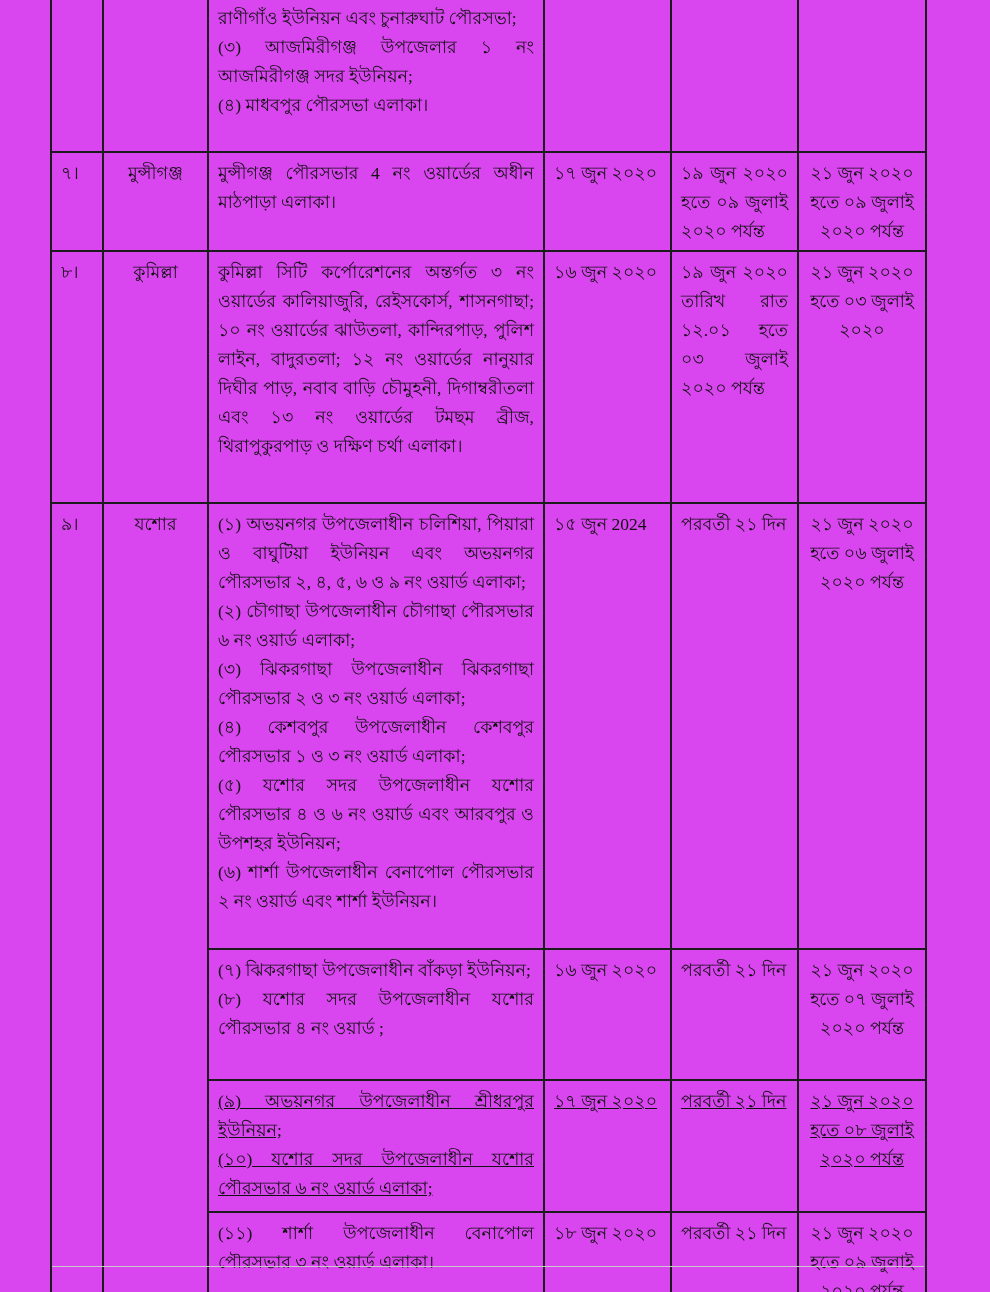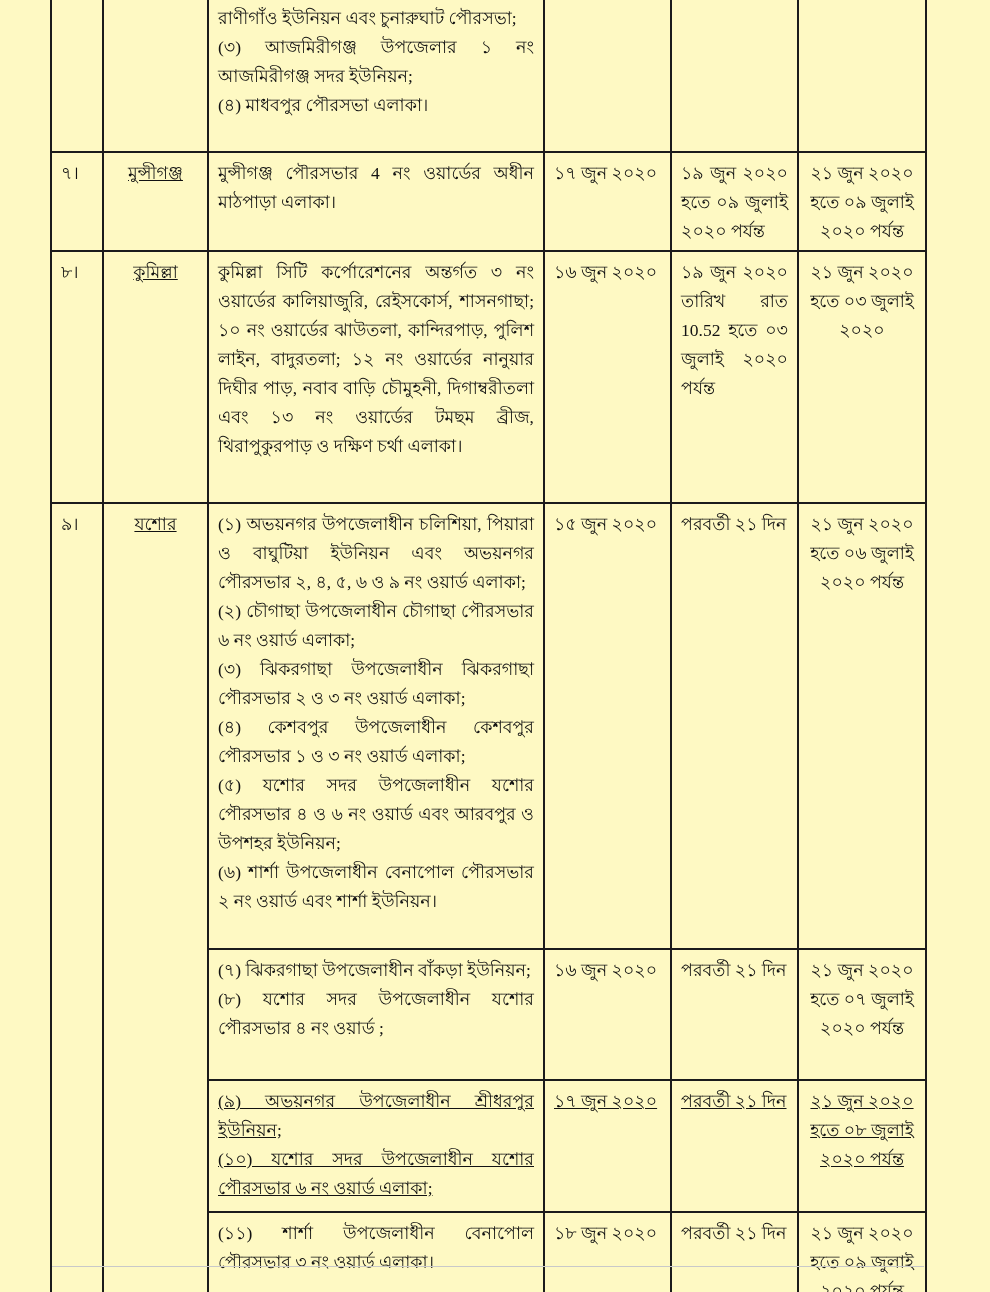--- a/index.html
+++ b/index.html
@@ -8,42 +8,42 @@
     width: 990px;
     height: 1292px;
     background: #ffffff;
     overflow: hidden;
     font-family: "Liberation Serif", serif;
   }
   .page {
     position: relative;
     width: 990px;
     height: 1292px;
-    background: #fef9c3;
+    background: #d946ef;
   }
   table.sched {
     position: absolute;
     left: 50px;
     top: -4px;
     width: 875px;
     border-collapse: collapse;
     table-layout: fixed;
   }
   table.sched td {
     border: 2px solid #1b1b1b;
     vertical-align: top;
     color: #121212;
     font-size: 17.5px;
     line-height: 29px;
     padding: 6px 9px 0 9px;
     overflow: hidden;
     word-break: break-word;
   }
   td.serial   { text-align: left; padding-left: 11px; }
-  td.district { text-align: center; padding-left: 3px; padding-right: 3px; text-decoration: underline; }
+  td.district { text-align: center; padding-left: 3px; padding-right: 3px; }
   td.area     { text-align: justify; white-space: pre-line; padding-left: 11px; padding-right: 10px; }
   td.d1       { text-align: left; padding-left: 8px; margin-top: 20px; }
   td.d2       { text-align: justify; padding-left: 8px; padding-right: 8px; border-radius: 17px; }
   td.d3       { text-align: center; padding-left: 4px; padding-right: 4px; }
   tr.r0  td { height: 147px; }
   tr.r7  td { height: 91px;  }
   tr.r8  td { height: 244px; }
   tr.r9a td { height: 438px; }
   tr.r9b td { height: 123px; }
   tr.r9c td { height: 124px; text-decoration: underline; }
@@ -91,34 +91,34 @@
       <td class="d1">১৭ জুন ২০২০</td>
       <td class="d2">১৯ জুন ২০২০ হতে ০৯ জুলাই ২০২০ পর্যন্ত</td>
       <td class="d3">২১ জুন ২০২০ হতে ০৯ জুলাই ২০২০ পর্যন্ত</td>
     </tr>
 
     <tr class="r8">
       <td class="serial">৮।</td>
       <td class="district">কুমিল্লা</td>
       <td class="area">কুমিল্লা সিটি কর্পোরেশনের অন্তর্গত ৩ নং ওয়ার্ডের কালিয়াজুরি, রেইসকোর্স, শাসনগাছা; ১০ নং ওয়ার্ডের ঝাউতলা, কান্দিরপাড়, পুলিশ লাইন, বাদুরতলা; ১২ নং ওয়ার্ডের নানুয়ার দিঘীর পাড়, নবাব বাড়ি চৌমুহনী, দিগাম্বরীতলা এবং ১৩ নং ওয়ার্ডের টমছম ব্রীজ, থিরাপুকুরপাড় ও দক্ষিণ চর্থা এলাকা।</td>
       <td class="d1">১৬ জুন ২০২০</td>
-      <td class="d2">১৯ জুন ২০২০ তারিখ রাত 10.52 হতে ০৩ জুলাই ২০২০ পর্যন্ত</td>
+      <td class="d2">১৯ জুন ২০২০ তারিখ রাত ১২.০১ হতে ০৩ জুলাই ২০২০ পর্যন্ত</td>
       <td class="d3">২১ জুন ২০২০ হতে ০৩ জুলাই ২০২০</td>
     </tr>
 
     <tr class="r9a">
       <td class="serial" rowspan="4">৯।</td>
       <td class="district" rowspan="4">যশোর</td>
       <td class="area">(১) অভয়নগর উপজেলাধীন চলিশিয়া, পিয়ারা ও বাঘুটিয়া ইউনিয়ন এবং অভয়নগর পৌরসভার ২, ৪, ৫, ৬ ও ৯ নং ওয়ার্ড এলাকা;
 (২) চৌগাছা উপজেলাধীন চৌগাছা পৌরসভার ৬ নং ওয়ার্ড এলাকা;
 (৩) ঝিকরগাছা উপজেলাধীন ঝিকরগাছা পৌরসভার ২ ও ৩ নং ওয়ার্ড এলাকা;
 (৪) কেশবপুর উপজেলাধীন কেশবপুর পৌরসভার ১ ও ৩ নং ওয়ার্ড এলাকা;
 (৫) যশোর সদর উপজেলাধীন যশোর পৌরসভার ৪ ও ৬ নং ওয়ার্ড এবং আরবপুর ও উপশহর ইউনিয়ন;
 (৬) শার্শা উপজেলাধীন বেনাপোল পৌরসভার ২ নং ওয়ার্ড এবং শার্শা ইউনিয়ন।</td>
-      <td class="d1">১৫ জুন ২০২০</td>
+      <td class="d1">১৫ জুন 2024</td>
       <td class="d2">পরবর্তী ২১ দিন</td>
       <td class="d3">২১ জুন ২০২০ হতে ০৬ জুলাই ২০২০ পর্যন্ত</td>
     </tr>
     <tr class="r9b">
       <td class="area">(৭) ঝিকরগাছা উপজেলাধীন বাঁকড়া ইউনিয়ন;
 (৮) যশোর সদর উপজেলাধীন যশোর পৌরসভার ৪ নং ওয়ার্ড ;</td>
       <td class="d1">১৬ জুন ২০২০</td>
       <td class="d2">পরবর্তী ২১ দিন</td>
       <td class="d3">২১ জুন ২০২০ হতে ০৭ জুলাই ২০২০ পর্যন্ত</td>
     </tr>

